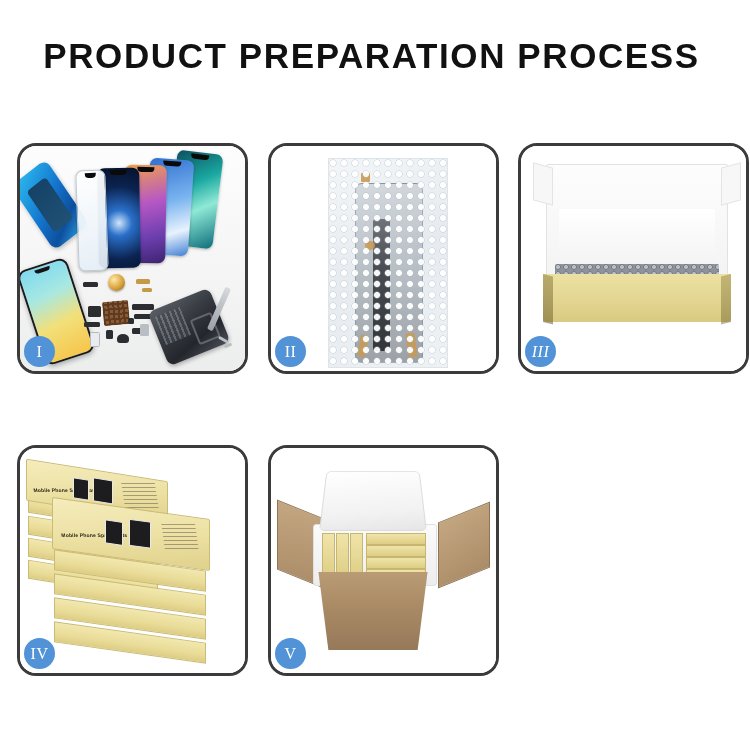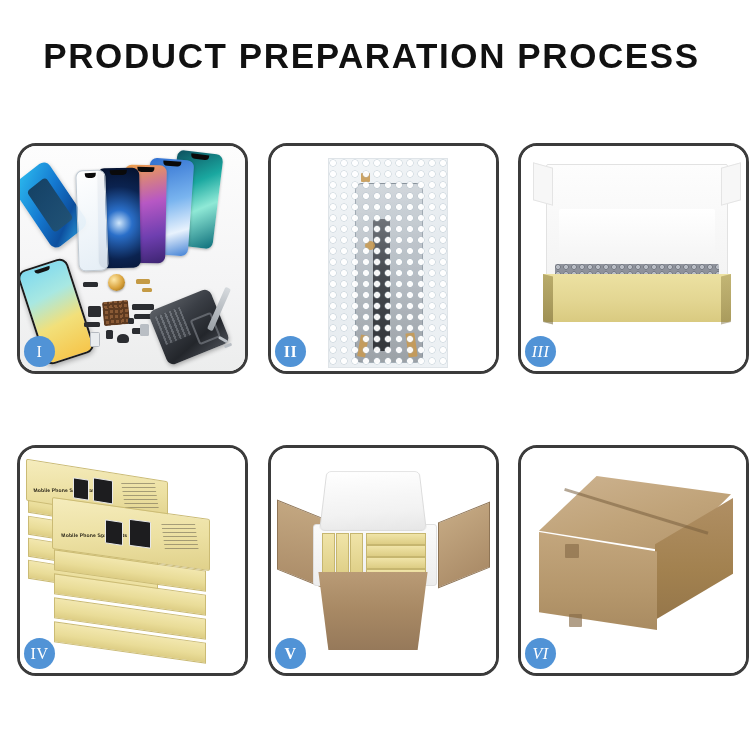--- a/index.html
+++ b/index.html
@@ -60,21 +60,21 @@
     overflow: hidden;
   }
   .panel .photo {
     position: absolute;
     left: 0; top: 0;
     width: 100%;
     height: 100%;
     overflow: hidden;
   }
   .c1 { left: 0px; }
-  .c2 { left: 251px; font-weight: bold; }
+  .c2 { left: 251px; }
   .c3 { left: 501px; font-style: italic; }
   .r1 { top: 0px; }
   .r2 { top: 302px; }
 
   .badge {
     position: absolute;
     left: 4px;
     bottom: 4px;
     width: 31px;
     height: 31px;
@@ -571,26 +571,14 @@
         <div class="inner-ybox" style="left:52px;top:32px;width:58px;height:10px;"></div>
         <div class="inner-ybox" style="left:52px;top:44px;width:58px;height:9px;"></div>
       </div>
 
       <div class="foam-lid"></div>
       <div class="carton-body"></div>
     </div>
     <div class="badge">V</div>
   </div>
 
-  <div class="panel c3 r2">
-    <div class="photo">
-      <div class="p6-bg"></div>
-      <div class="ctn-top"></div>
-      <div class="ctn-side"></div>
-      <div class="ctn-front"></div>
-      <div class="seam" style="left:44px;top:40px;width:150px;height:3px;transform:rotate(17deg);transform-origin:left top;"></div>
-      <div class="tab" style="left:44px;top:96px;width:14px;height:14px;"></div>
-      <div class="tab" style="left:48px;top:166px;width:13px;height:13px;"></div>
-    </div>
-    <div class="badge">VI</div>
-  </div>
 
 </div>
 
 </body></html>

